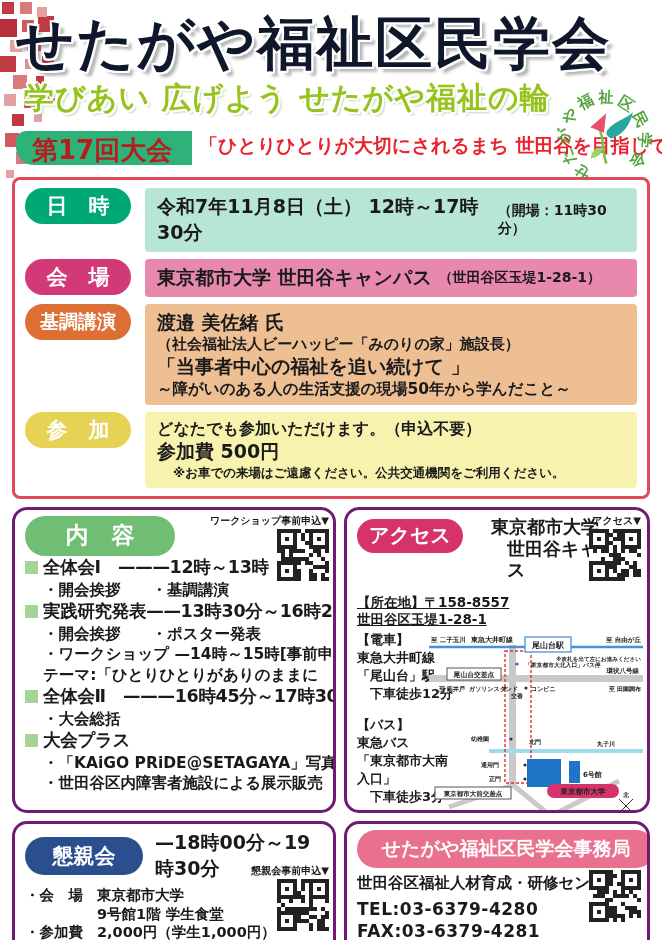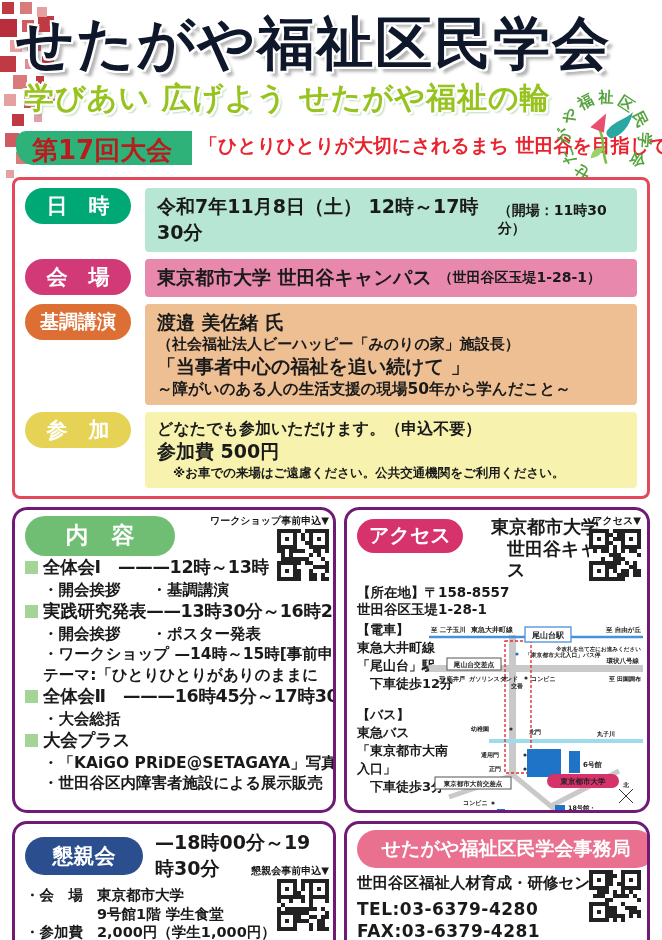--- a/index.html
+++ b/index.html
@@ -73,21 +73,21 @@
   .blt{flex:0 0 13px;width:13px;height:13px;background:#a5d596;margin-right:5px;}
   .ag-s{font-size:15.5px;font-weight:700;margin-left:18px;line-height:1.32;white-space:nowrap;}
   .ag-s.indent2{margin-left:118px;}
 
   
   .acc-head{display:flex;gap:28px;align-items:flex-start;}
   .a-pill{flex:0 0 106px;height:34px;border-radius:20px;background:#d6336c;color:#fff;font-size:20px;
     font-weight:800;display:flex;align-items:center;justify-content:center;margin-top:3px;}
   .acc-title{font-size:18px;font-weight:900;line-height:1.2;}
   .acc-title .l2{padding-left:16px;}
-  .acc-addr{font-size:13.5px;font-weight:800;line-height:1.3;margin-top:3px;}
+  .acc-addr{font-size:13.5px;font-weight:800;line-height:1.3;margin-top:13px;text-decoration:underline;}
   .acc-cols{position:relative;height:222px;margin-top:2px;}
   .acc-left{width:102px;font-size:13px;font-weight:800;line-height:1.4;}
   .acc-left .blk2{margin-top:12px;}
   svg.map{position:absolute;right:-6px;top:0;width:214px;height:222px;}
   svg.map text{font-weight:700;fill:#222;}
 
   
   .party-head{display:flex;align-items:center;gap:12px;}
   .k-pill{flex:0 0 118px;height:38px;border-radius:22px;background:#2b4f8e;color:#fff;font-size:21px;
     font-weight:800;display:flex;align-items:center;justify-content:center;}

